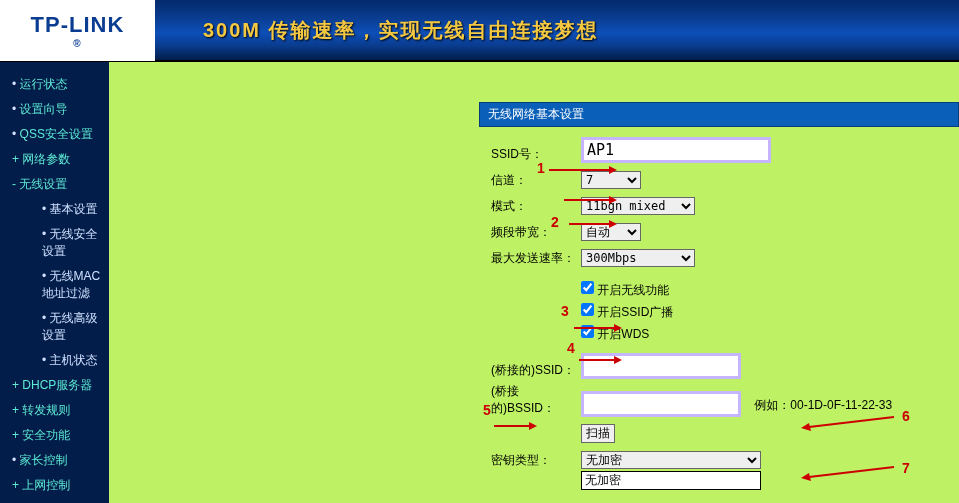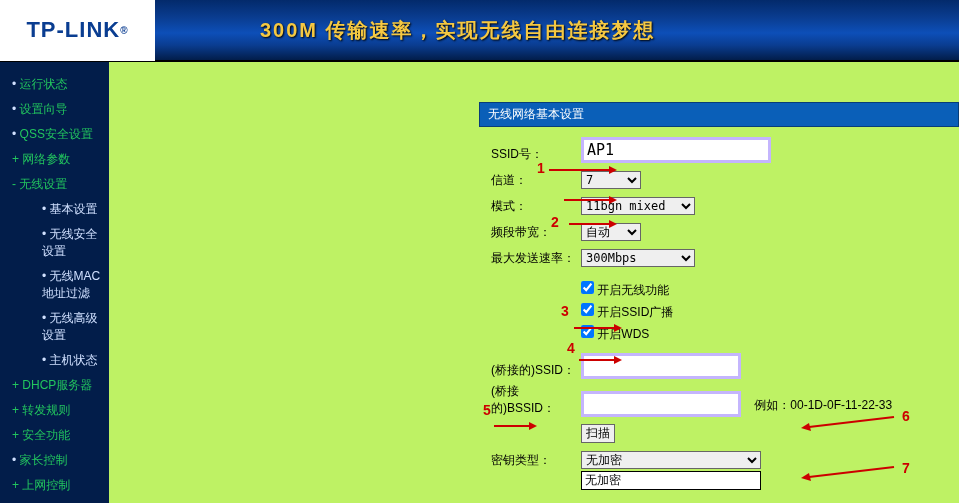--- a/index.html
+++ b/index.html
@@ -24,45 +24,46 @@
     height: 62px;
     width: 155px;
     display: flex;
     align-items: center;
     justify-content: center;
     font-weight: bold;
     font-size: 22px;
     color: #0a3d91;
     font-family: Arial, sans-serif;
     letter-spacing: 1px;
+    flex-direction: column;
   }
   .logo-box .reg { font-size: 10px; vertical-align: super; }
   .slogan {
     color: #f5c842;
     font-size: 20px;
     font-weight: bold;
-    margin-left: 105px;
+    margin-left: 48px;
     letter-spacing: 2px;
     text-shadow: 1px 1px 2px #000;
   }
   .body-wrap {
     display: flex;
     height: calc(100% - 62px);
   }
   .sidebar {
     width: 155px;
     background: #021d4a;
     color: #fff;
     padding: 10px 0;
     overflow: hidden;
   }
   .nav-item {
     padding: 4px 8px 4px 12px;
     cursor: pointer;
-    color: #22c55e;
+    color: #5eead4;
   }
   .nav-sub {
     padding: 4px 8px 4px 42px;
     cursor: pointer;
     color: #d0e0ff;
   }
   .bullet::before {
     content: "• ";
     color: #d0e0ff;
   }

